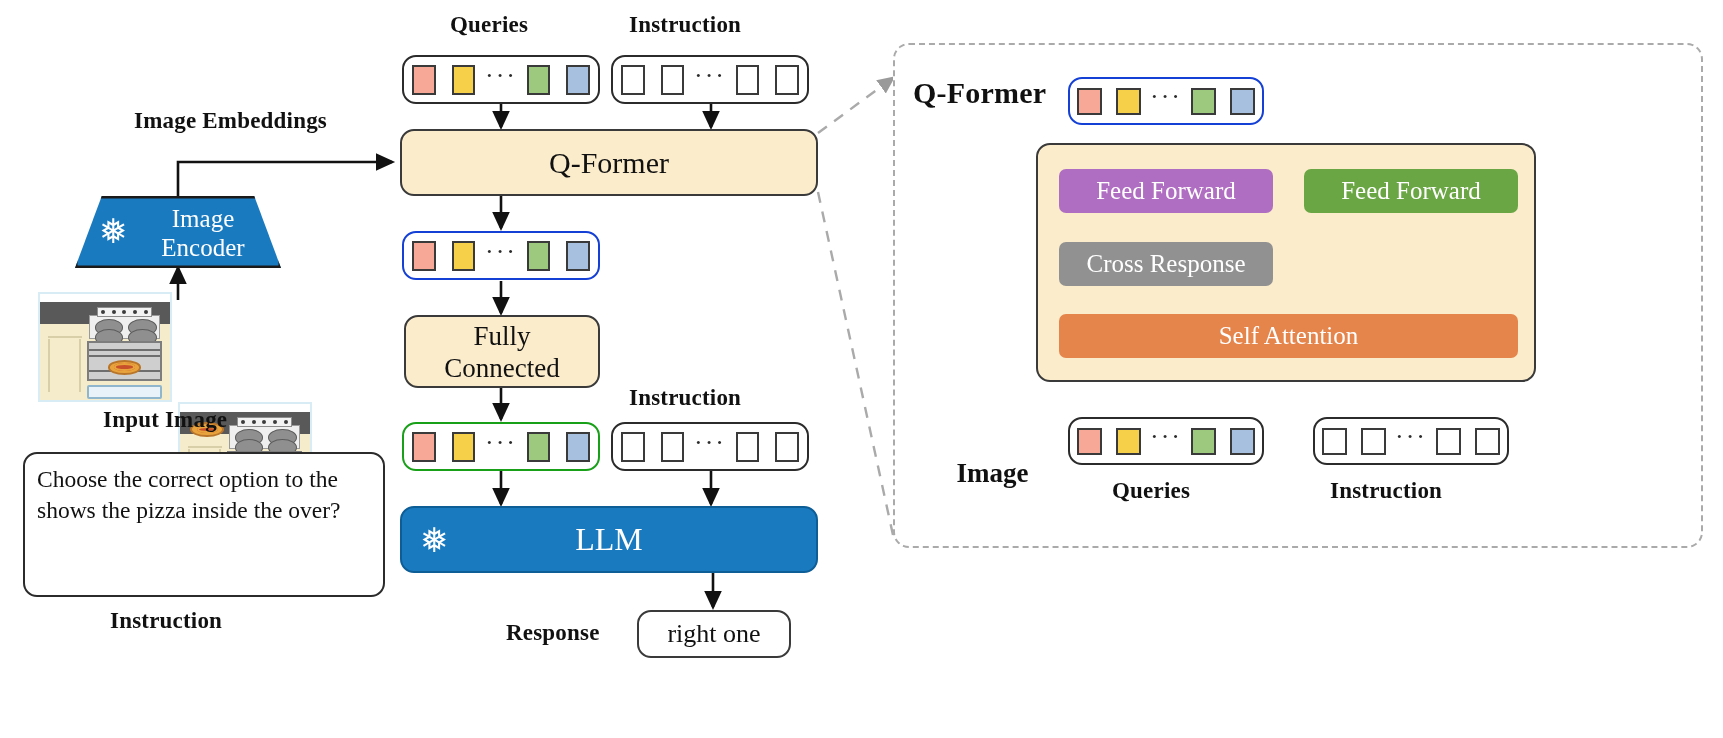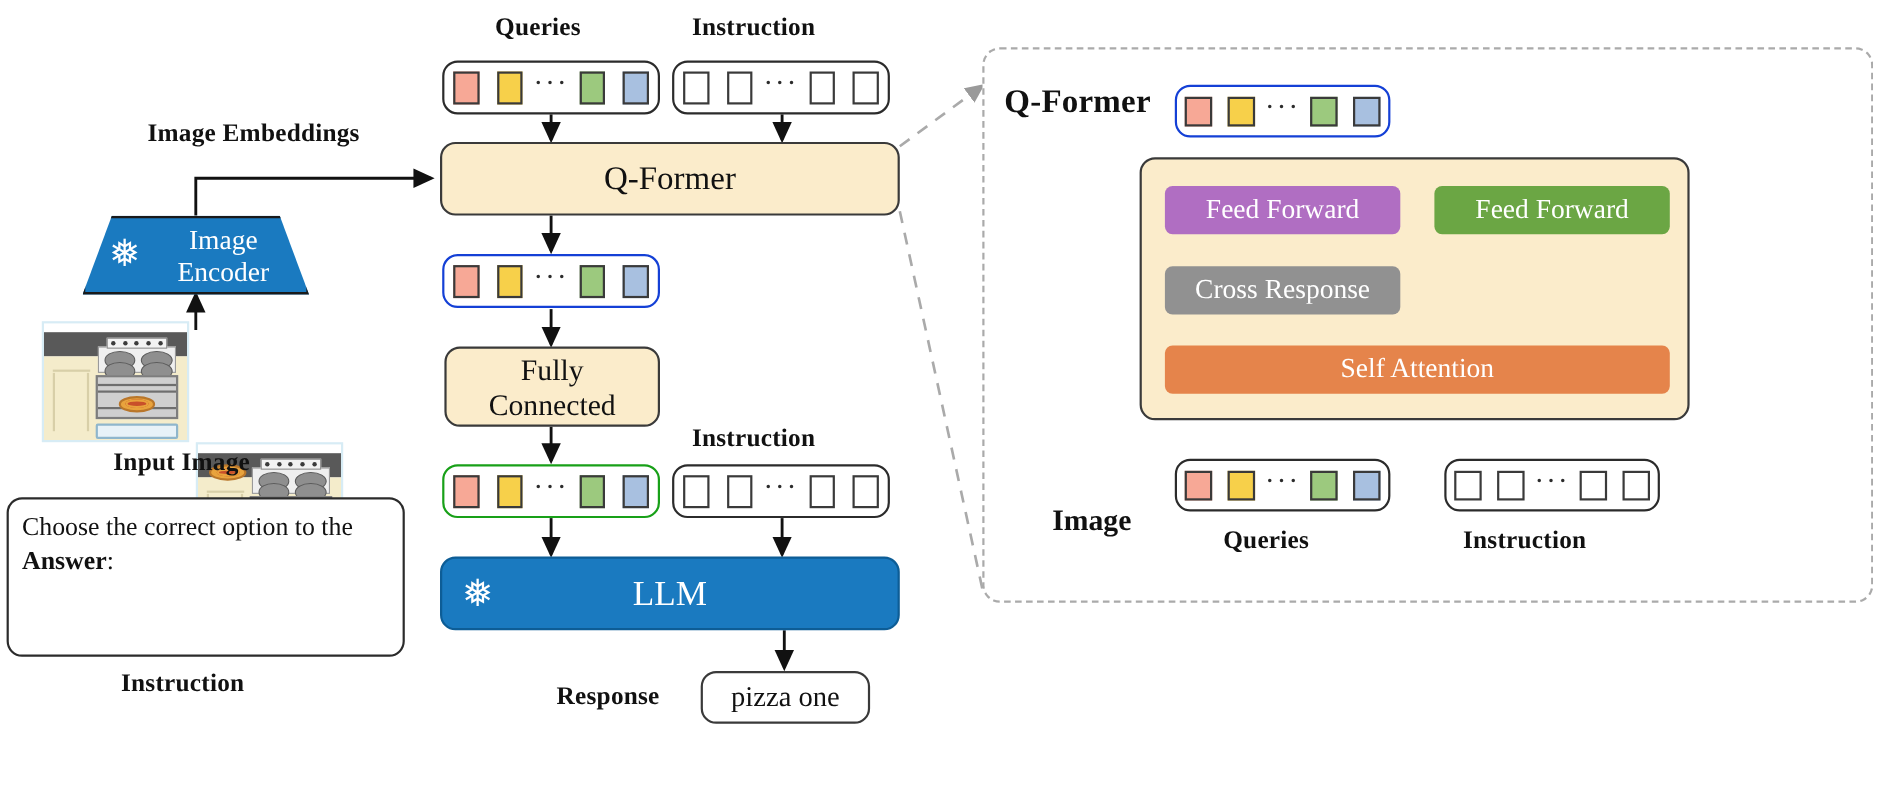--- a/index.html
+++ b/index.html
@@ -177,23 +177,23 @@
   <div class="st-oven" style="left:36%;top:44%;width:58%;height:38%;"></div>
   <div class="rack" style="left:38%;top:52%;width:54%;"></div>
   <div class="rack" style="left:38%;top:58%;width:54%;"></div>
   <div class="rack" style="left:38%;top:66%;width:54%;"></div>
   <div class="rack" style="left:38%;top:74%;width:54%;"></div>
   <div class="st-drawer" style="left:36%;top:86%;width:58%;height:13%;"></div>
 </div>
 
 <div class="abs lbl" style="left:103px;top:407px;">Input Image</div>
 
-<div class="abs" id="instruction-card" style="left:6px;top:452px;width:362px;height:145px;">
+<div class="abs" id="instruction-card" style="left:23px;top:452px;width:362px;height:145px;">
   <div>Choose the correct option to the</div>
-  <div><b>Answer</b><span>:</span></div>
+  <div>shows the pizza inside the over?</div>
 </div>
 
 <div class="abs lbl" style="left:110px;top:608px;">Instruction</div>
 
 <div class="abs lbl" style="left:450px;top:12px;">Queries</div>
 <div class="abs lbl" style="left:629px;top:12px;">Instruction</div>
 
 <div class="abs tokstrip" style="left:402px;top:55px;width:198px;height:49px;">
   <span class="tok" style="background:#f7a896;"></span>
   <span class="tok" style="background:#f7d04a;"></span>
@@ -246,21 +246,21 @@
 </div>
 
 <div class="abs rbox blueblk" style="left:400px;top:506px;width:418px;height:67px;font-size:32px;">
   <span class="abs snow" style="left:18px;top:16px;">❅</span>
   <span>LLM</span>
 </div>
 
 <div class="abs lbl" style="left:506px;top:620px;">Response</div>
 
 <div class="abs rbox plain" style="left:637px;top:610px;width:154px;height:48px;font-size:26px;">
-  <span>pizza one</span>
+  <span>right one</span>
 </div>
 
 <div class="abs" id="qformer-panel" style="left:893px;top:43px;width:810px;height:505px;"></div>
 
 <div class="abs lbl" style="left:913px;top:76px;font-size:30px;">Q-Former</div>
 
 <div class="abs tokstrip blue" style="left:1068px;top:77px;width:196px;height:48px;">
   <span class="tok sm" style="background:#f7a896;"></span>
   <span class="tok sm" style="background:#f7d04a;"></span>
   <span class="dots">···</span>

